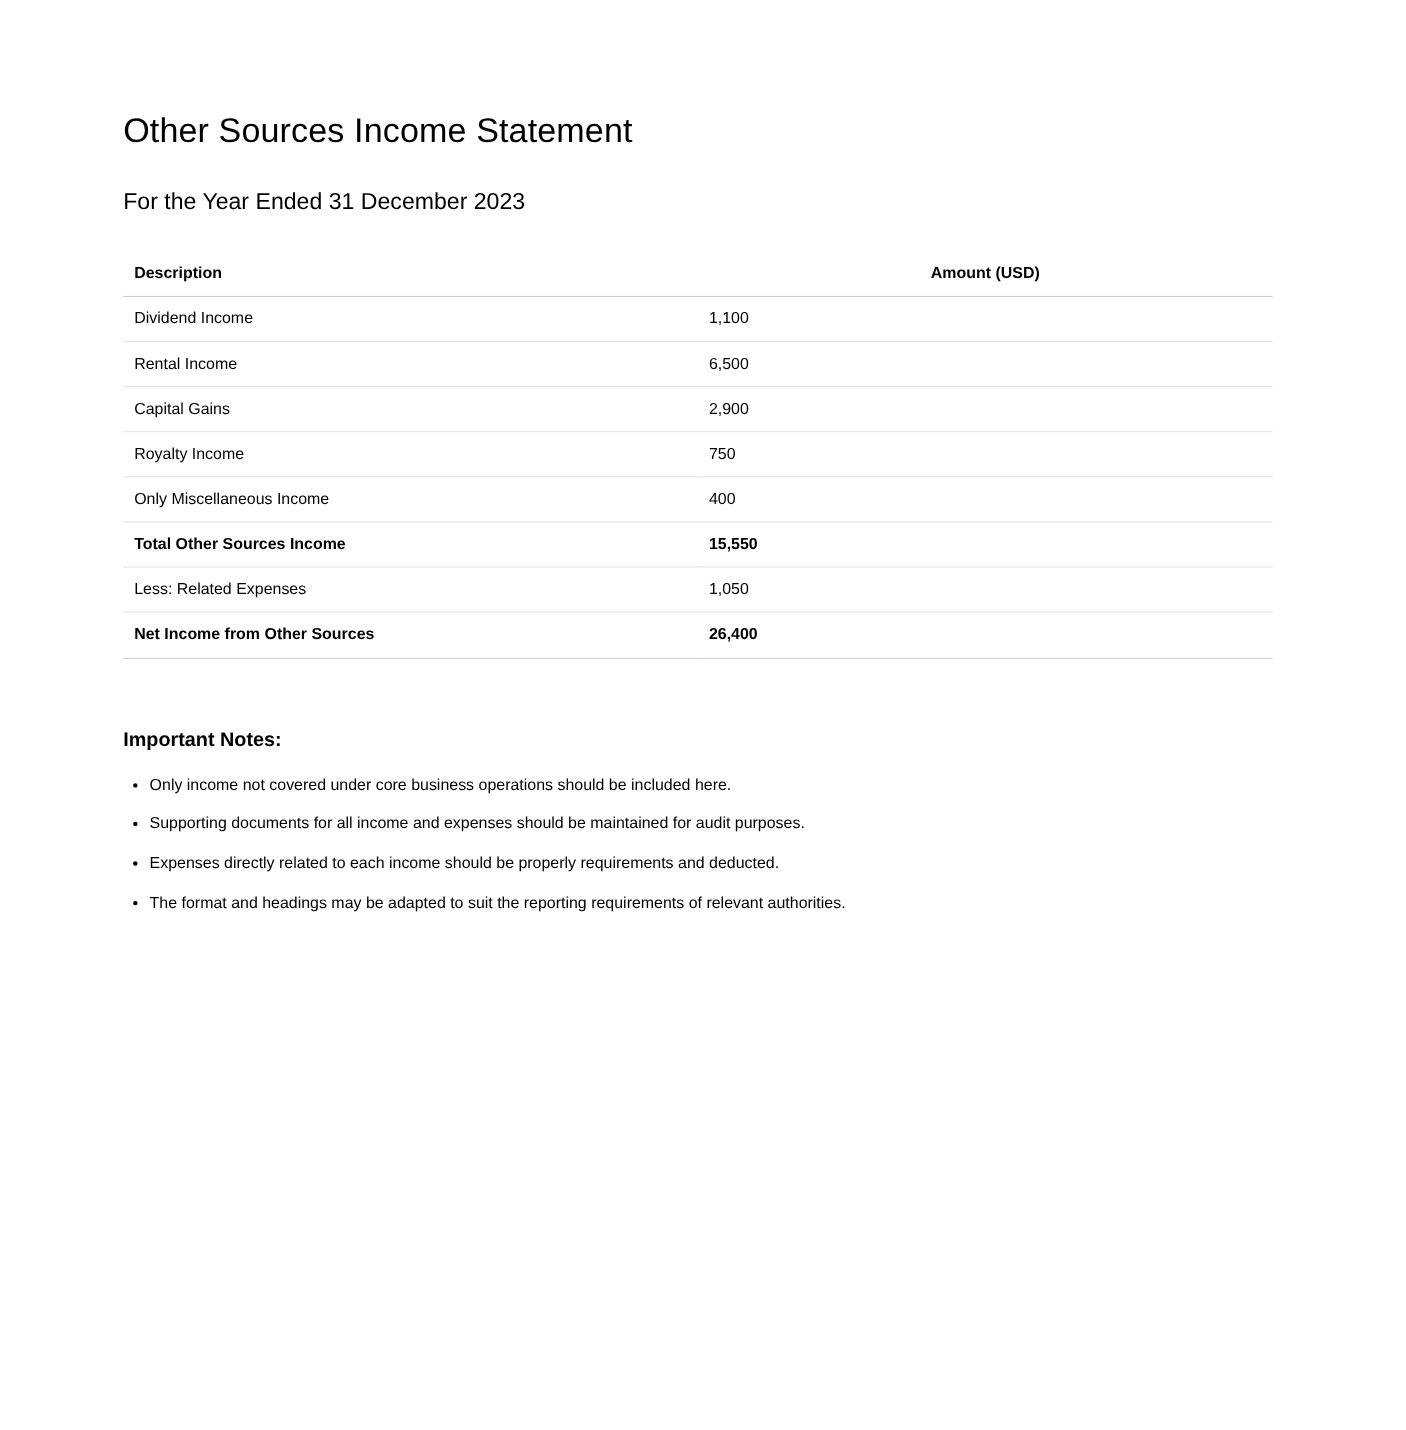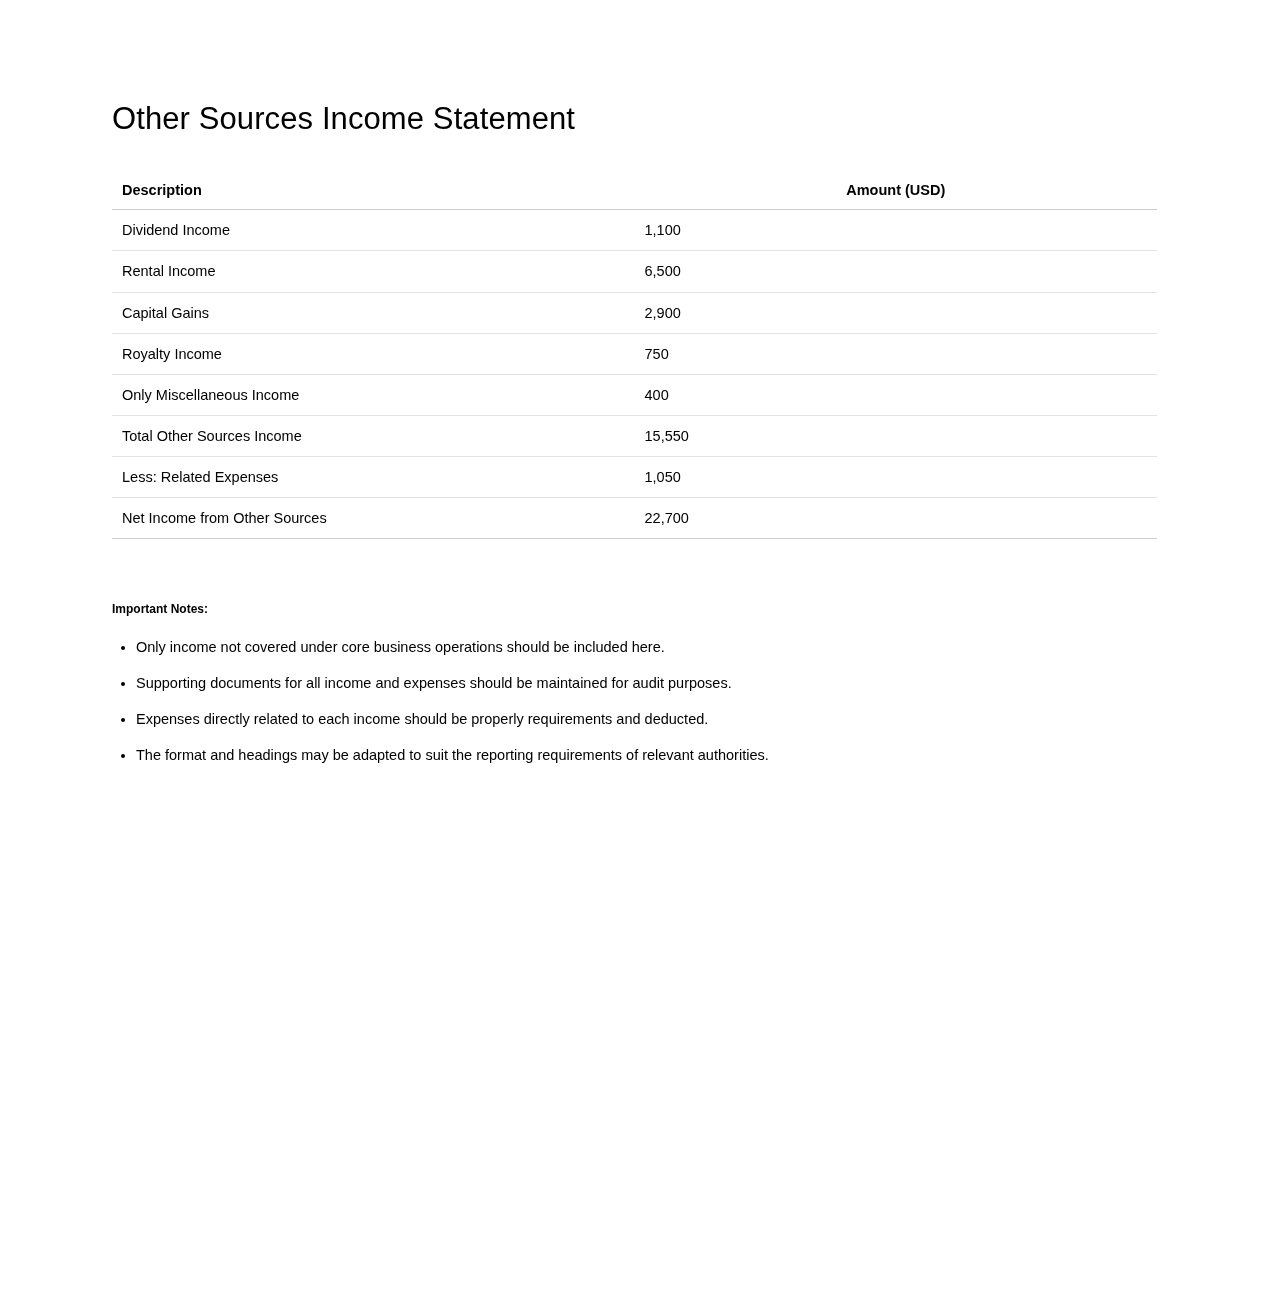--- a/index.html
+++ b/index.html
@@ -51,47 +51,48 @@
     padding-bottom: 10px;
   }
   .col-desc {
     text-align: left;
     padding-left: 10px !important;
   }
   .col-amt {
     padding-right: 10px !important;
   }
   tr.emphasis td {
-    font-weight: normal;
+    font-weight: bold;
   }
   tr.last-row td {
     border-bottom: 1px solid #cfcfcf;
   }
   .notes-heading {
-    font-size: 12px;
+    font-size: 18px;
     font-weight: bold;
     margin: 63px 0 0 0;
   }
   ul.notes {
     margin: 22px 0 0 0;
     padding-left: 24px;
   }
   ul.notes li {
     font-size: 14.5px;
     line-height: 1.3;
     margin-bottom: 17px;
   }
 </style>
 </head>
 <body>
 
 <div class="page">
 
   <h1 class="doc-title">Other Sources Income Statement</h1>
 
+  <h2 class="doc-subtitle">For the Year Ended 31 December 2023</h2>
 
   <table class="statement">
     <thead>
       <tr>
         <th class="col-desc">Description</th>
         <th class="col-amt">Amount (USD)</th>
       </tr>
     </thead>
     <tbody>
       <tr>
@@ -117,21 +118,21 @@
       <tr class="emphasis">
         <td class="col-desc">Total Other Sources Income</td>
         <td class="col-amt">15,550</td>
       </tr>
       <tr>
         <td class="col-desc">Less: Related Expenses</td>
         <td class="col-amt">1,050</td>
       </tr>
       <tr class="emphasis last-row">
         <td class="col-desc">Net Income from Other Sources</td>
-        <td class="col-amt">22,700</td>
+        <td class="col-amt">26,400</td>
       </tr>
     </tbody>
   </table>
 
   <p class="notes-heading">Important Notes:</p>
 
   <ul class="notes">
     <li>Only income not covered under core business operations should be included here.</li>
     <li>Supporting documents for all income and expenses should be maintained for audit purposes.</li>
     <li>Expenses directly related to each income should be properly requirements and deducted.</li>

